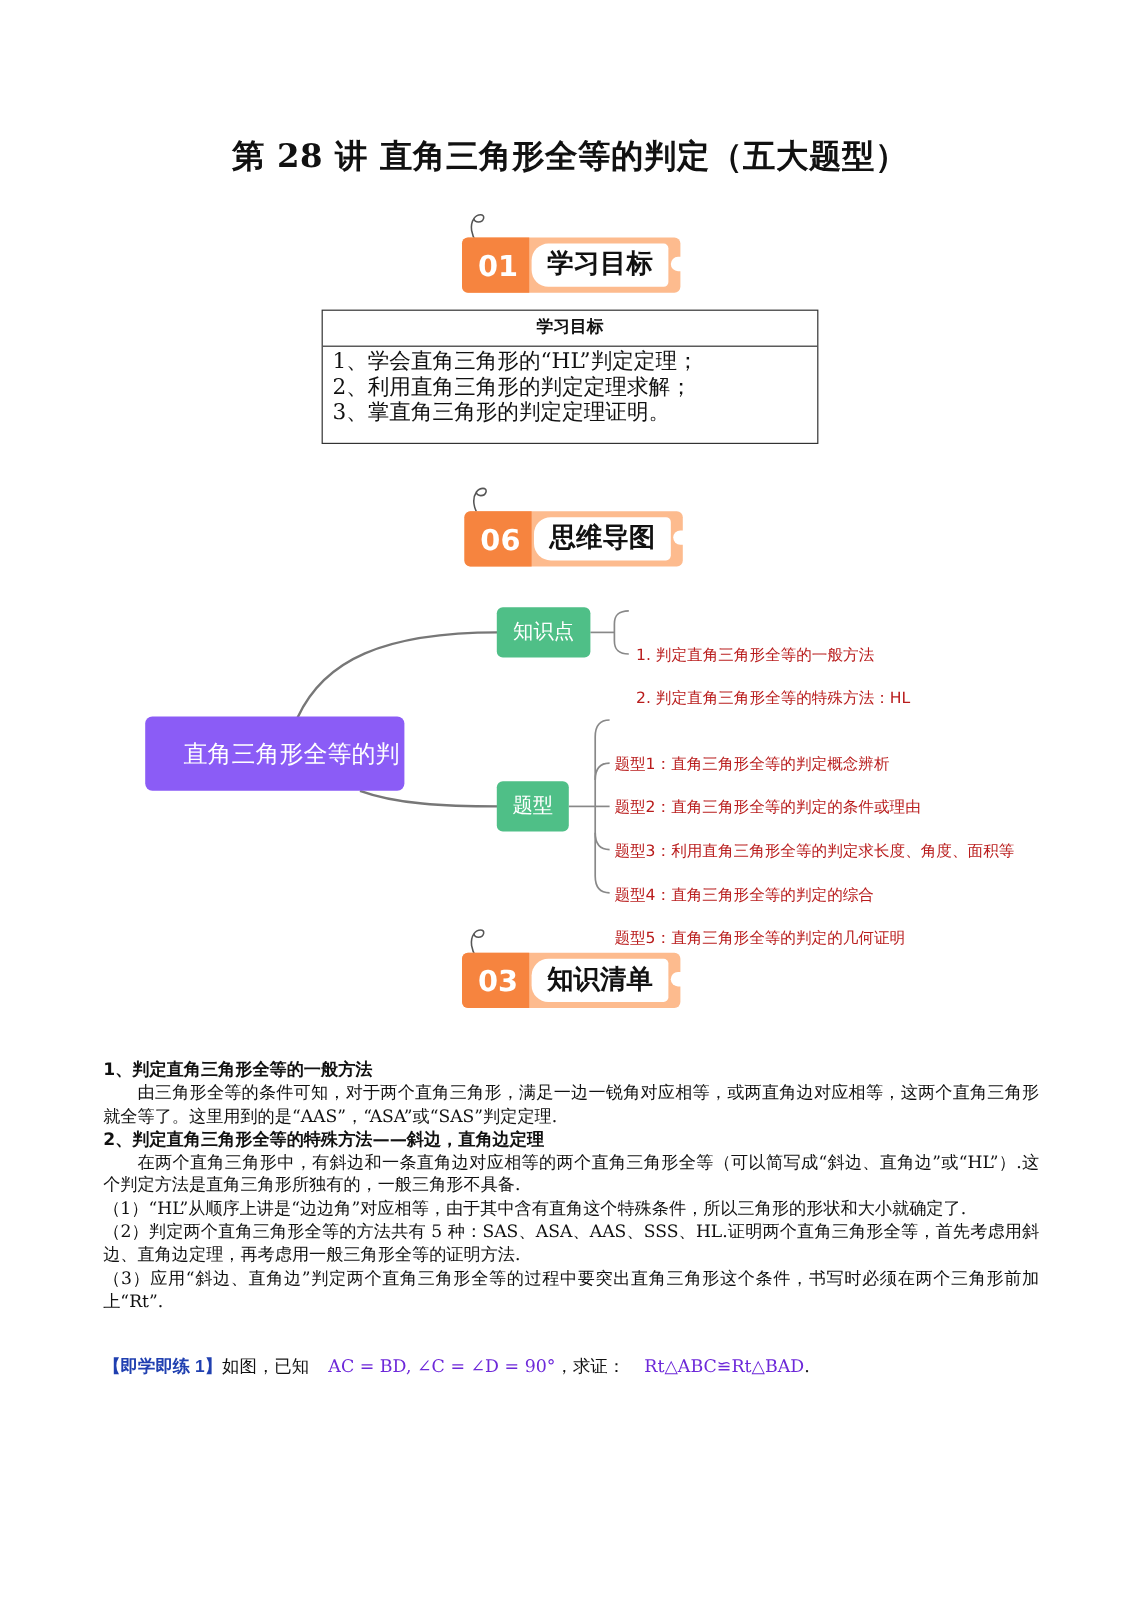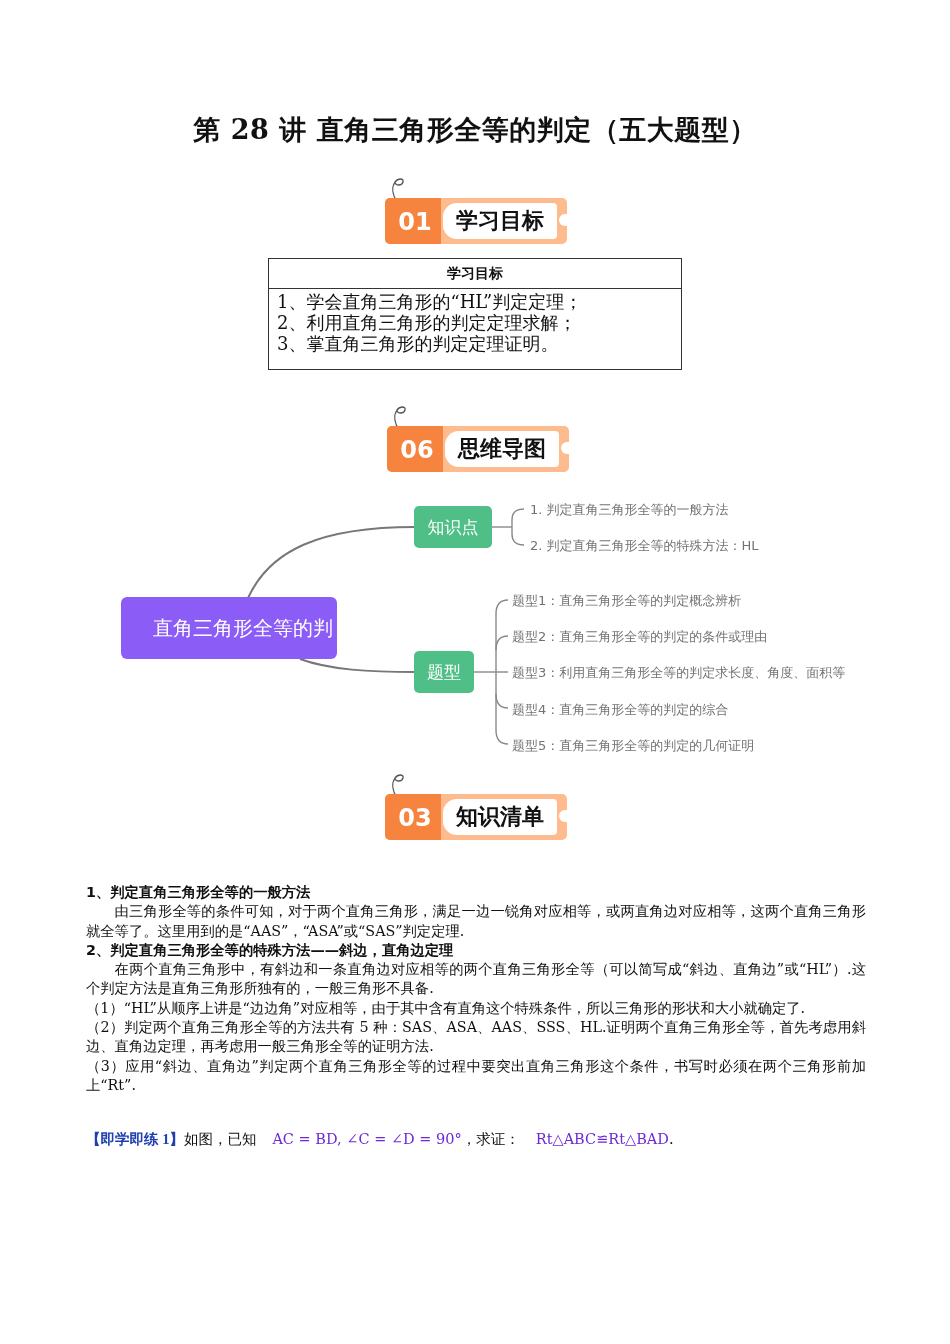--- a/index.html
+++ b/index.html
@@ -61,38 +61,39 @@
   .root-node {
     position: absolute; left: 121px; top: 107px; width: 216px; height: 62px;
     background: #8b5cf6; border-radius: 6px; color: #fff;
     font-family: "DejaVu Sans", sans-serif; font-size: 20px; line-height: 62px; text-align: center; padding-left: 28px;
   }
   .branch-node {
     position: absolute; background: #4fbf87; border-radius: 5px; color: #fff;
     font-family: "DejaVu Sans", sans-serif; font-size: 17px; text-align: center;
   }
   .leaf {
-    position: absolute; font-family: "DejaVu Sans", sans-serif; font-size: 13px; color: #737373;
+    position: absolute; font-family: "DejaVu Sans", sans-serif; font-size: 13px; color: #b91c1c;
     white-space: nowrap;
+    margin-top: 36px;
   }
 
   
   .content {
     position: absolute; left: 86px; top: 860px; width: 780px;
     font-size: 14.3px; line-height: 19.3px; margin-top: 23px;
   }
   .content .h { font-weight: bold; font-family: "DejaVu Sans", sans-serif; }
   .content .p { text-indent: 2em; text-align: justify; }
   .content .pl { text-align: justify; }
 
   .exercise {
     position: absolute; left: 86px; top: 1129px; width: 780px;
     font-size: 14.5px; line-height: 20px; white-space: nowrap;
   }
-  .exercise .tag { color: #1f3fb0; font-weight: bold; font-family: Liberation Serif, serif; }
+  .exercise .tag { color: #1f3fb0; font-weight: bold; font-family: Liberation Sans, sans-serif; }
   .exercise .math { color: #6d28d9; font-family: "DejaVu Serif", serif; padding-left: 16px; }
 </style>
 </head>
 <body>
 
 <div class="page-title">第 28 讲  直角三角形全等的判定（五大题型）</div>
 
 <div class="banner" style="left:381px; top:176px;">
   <svg class="clip" viewBox="0 0 20 28" width="20" height="28">
     <path d="M8 26 C4 20 2 12 6 6 C9 2 15 2 14 6 C13 10 6 10 6 6" fill="none" stroke="#555" stroke-width="1.3"></path>

